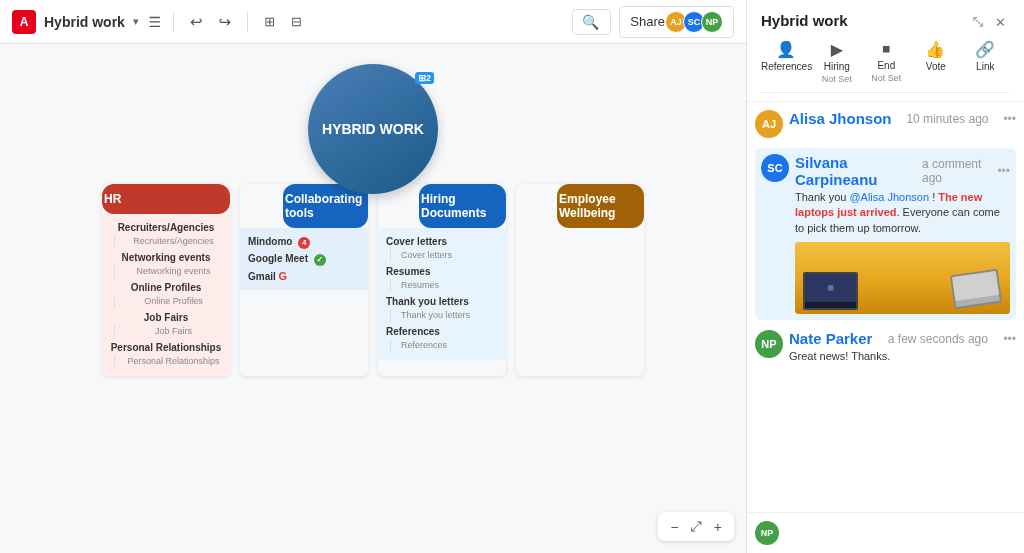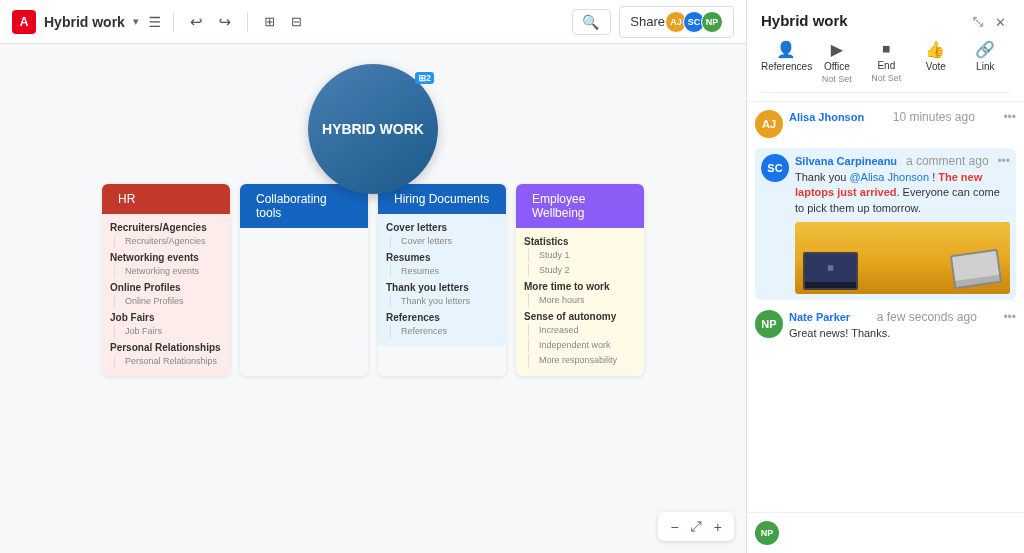--- a/index.html
+++ b/index.html
@@ -69,49 +69,49 @@
     .branches {
       display: flex; gap: 10px; margin-top: -10px; padding: 0 10px;
     }
 
     
     .branch-card {
       width: 128px; border-radius: 6px; overflow: hidden;
       box-shadow: 0 1px 4px rgba(0,0,0,0.1);
     }
     .branch-header {
-      padding: 8px 16px; color: #fff; font-weight: 400; font-size: 12px;
+      padding: 8px 2px; color: #fff; font-weight: 700; font-size: 12px; border-radius: 12px;
     }
     .branch-body {
       background: #fff; padding: 6px 8px; font-size: 10px; color: #333;
     }
     .branch-item {
       padding: 2px 0; font-weight: 600; color: #333; font-size: 10px;
     }
     .branch-sub {
       padding: 1px 0 2px 10px; color: #888; font-size: 9px; border-left: 1px solid #ddd; margin-left: 4px; margin-bottom: 2px;
     }
     .item-badge {
       display: inline-block; width: 12px; height: 12px; border-radius: 50%;
       text-align: center; line-height: 12px; font-size: 8px; font-weight: bold;
       color: #fff; margin-left: 3px;
     }
     .badge-red { background: #e53935; }
     .badge-green { background: #43a047; }
 
     
     .hr-header { background: #c0392b; }
-    .hr-body { background: #fdecea; }
-    .collab-header { background: #1565c0; }
+    .hr-body { background: #fdecea; text-align: center; }
+    .collab-header { background: #1565c0; margin-left: 43px; }
     .collab-body { background: #e3f0fb; }
-    .hiring-header { background: #1565c0; }
+    .hiring-header { background: #1565c0; margin-left: 41px; }
     .hiring-body { background: #e8f4fd; }
     .mgmt-header { background: #7b52ab; }
     .mgmt-body { background: #f3eefb; }
-    .emp-header { background: #8b5cf6; }
+    .emp-header { background: #a16207; margin-left: 41px; }
     .emp-body { background: #fffbe6; }
 
     
     #zoom-controls {
       position: absolute; bottom: 12px; right: 12px;
       display: flex; gap: 4px; align-items: center;
       background: #fff; border-radius: 6px; padding: 4px 8px;
       box-shadow: 0 1px 4px rgba(0,0,0,0.15); font-size: 13px;
     }
     .zoom-btn { background: none; border: none; cursor: pointer; font-size: 14px; color: #555; padding: 2px 4px; }
@@ -149,21 +149,21 @@
       margin-bottom: 10px;
     }
     .comment-row { display: flex; gap: 6px; align-items: flex-start; }
     .comment-avatar {
       width: 28px; height: 28px; border-radius: 50%; flex-shrink: 0;
       display: flex; align-items: center; justify-content: center;
       font-size: 11px; font-weight: bold; color: #fff;
     }
     .comment-content { flex: 1; }
     .comment-header { display: flex; justify-content: space-between; align-items: center; margin-bottom: 2px; }
-    .comment-author { font-size: 11px; font-weight: 600; color: #1a73e8; }
+    .comment-author { font-size: 15px; font-weight: 600; color: #1a73e8; }
     .comment-time { font-size: 12px; color: #999; }
     .comment-menu { font-size: 12px; color: #aaa; cursor: pointer; }
     .comment-text { font-size: 11px; color: #333; line-height: 1.4; }
     .highlight-red { color: #e53935; font-weight: 600; }
     .highlight-blue { color: #1a73e8; }
 
     
     .comment-image {
       width: 100%; height: 72px; background: linear-gradient(135deg, #e8b84b 0%, #d4a017 40%, #888 60%, #555 100%);
       border-radius: 4px; margin-top: 6px; position: relative; overflow: hidden;
@@ -232,20 +232,31 @@
           <div class="branch-sub">Job Fairs</div>
           <div class="branch-item">Personal Relationships</div>
           <div class="branch-sub">Personal Relationships</div>
         </div>
       </div>
 
       <div class="branch-card">
         <div class="branch-header collab-header">
           <span>Collaborating tools</span>
         </div>
+        <div class="branch-body collab-body">
+          <div class="branch-item">
+            Mindomo <span class="item-badge badge-red">4</span>
+          </div>
+          <div class="branch-item">
+            Google Meet <span class="item-badge badge-green">✓</span>
+          </div>
+          <div class="branch-item">
+            Gmail <span style="color:#e53935;font-size:11px;font-weight:bold;">G</span>
+          </div>
+        </div>
       </div>
 
       <div class="branch-card">
         <div class="branch-header hiring-header">
           <span>Hiring Documents</span>
         </div>
         <div class="branch-body hiring-body">
           <div class="branch-item">Cover letters</div>
           <div class="branch-sub">Cover letters</div>
           <div class="branch-item">Resumes</div>
@@ -255,31 +266,20 @@
           <div class="branch-item">References</div>
           <div class="branch-sub">References</div>
         </div>
       </div>
 
 
       <div class="branch-card">
         <div class="branch-header emp-header">
           <span>Employee Wellbeing</span>
         </div>
-        <div class="branch-body emp-body">
-          <div class="branch-item">Statistics</div>
-          <div class="branch-sub">Study 1</div>
-          <div class="branch-sub">Study 2</div>
-          <div class="branch-item">More time to work</div>
-          <div class="branch-sub">More hours</div>
-          <div class="branch-item">Sense of autonomy</div>
-          <div class="branch-sub">Increased</div>
-          <div class="branch-sub">Independent work</div>
-          <div class="branch-sub">More responsability</div>
-        </div>
       </div>
 
     </div>
   </div>
 
   <div id="zoom-controls">
     <button class="zoom-btn">−</button>
     <button class="zoom-btn">⤢</button>
     <button class="zoom-btn">+</button>
   </div>
@@ -297,21 +297,21 @@
       </div>
     </div>
 
     <div class="panel-meta">
       <div class="meta-item">
         <span class="meta-icon">👤</span>
         <span class="meta-label">References</span>
       </div>
       <div class="meta-item">
         <span class="meta-icon">▶</span>
-        <span class="meta-label">Office</span>
+        <span class="meta-label">Hiring</span>
         <span class="meta-value">Not Set</span>
       </div>
       <div class="meta-item">
         <span class="meta-icon">⏹</span>
         <span class="meta-label">End</span>
         <span class="meta-value">Not Set</span>
       </div>
       <div class="meta-item">
         <span class="meta-icon">👍</span>
         <span class="meta-label">Vote</span>

